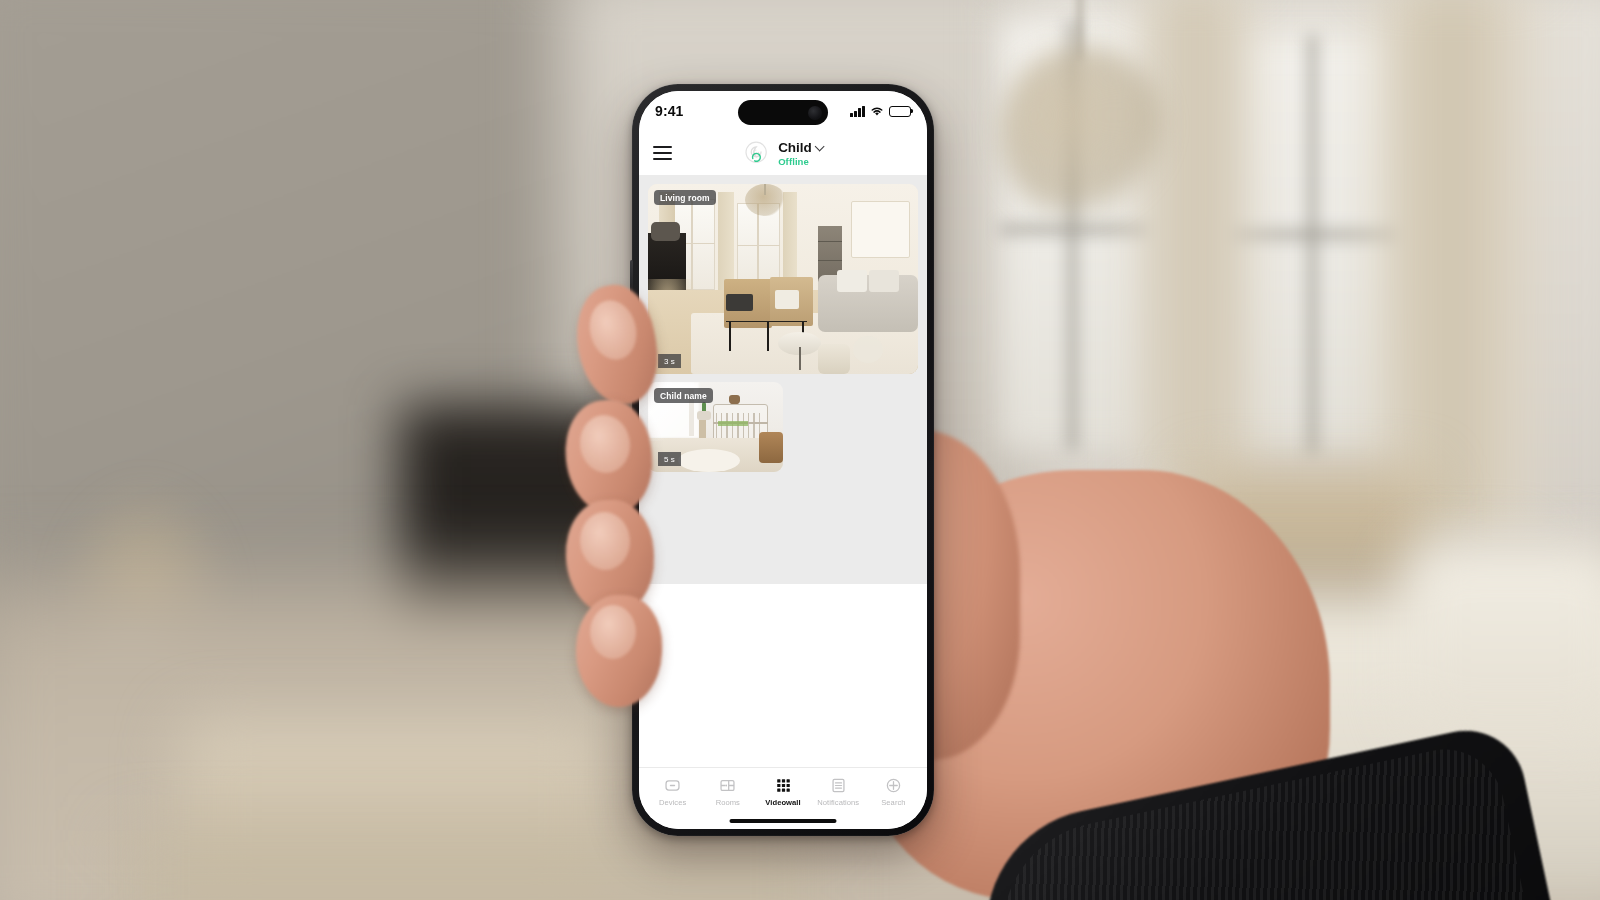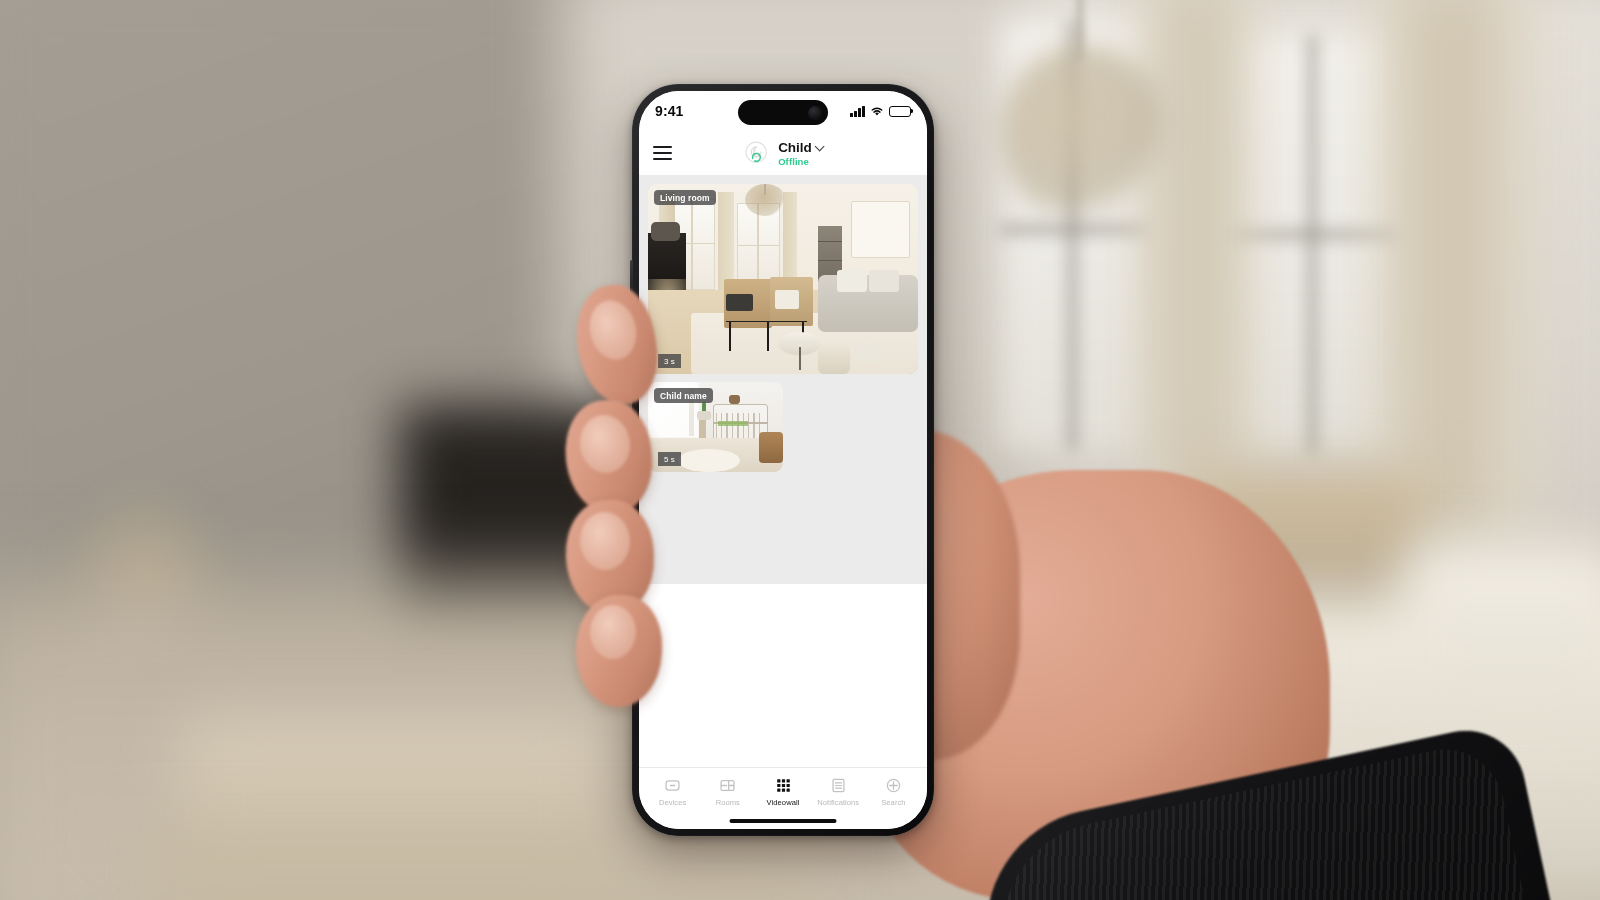--- a/index.html
+++ b/index.html
@@ -380,21 +380,21 @@
     padding: 9px 6px 0;
     border-top: 1px solid #eaeaea;
   }
   .tab {
     flex: 1;
     display: flex; flex-direction: column; align-items: center; gap: 4px;
     cursor: pointer;
   }
   .tab .tab-ico { width: 17px; height: 17px; display:block; }
   .tab-label { font-size: 7.6px; color: #b9b9bb; letter-spacing: .05px; }
-  .tab.active .tab-label { color: #111; font-weight: 400; }
+  .tab.active .tab-label { color: #111; font-weight: 700; }
   #home-indicator {
     position: absolute; left: 50%; bottom: 6px;
     transform: translateX(-50%);
     width: 107px; height: 4.2px; border-radius: 3px;
     background: #0d0d0d;
   }
 </style>
 </head>
 <body>
 

